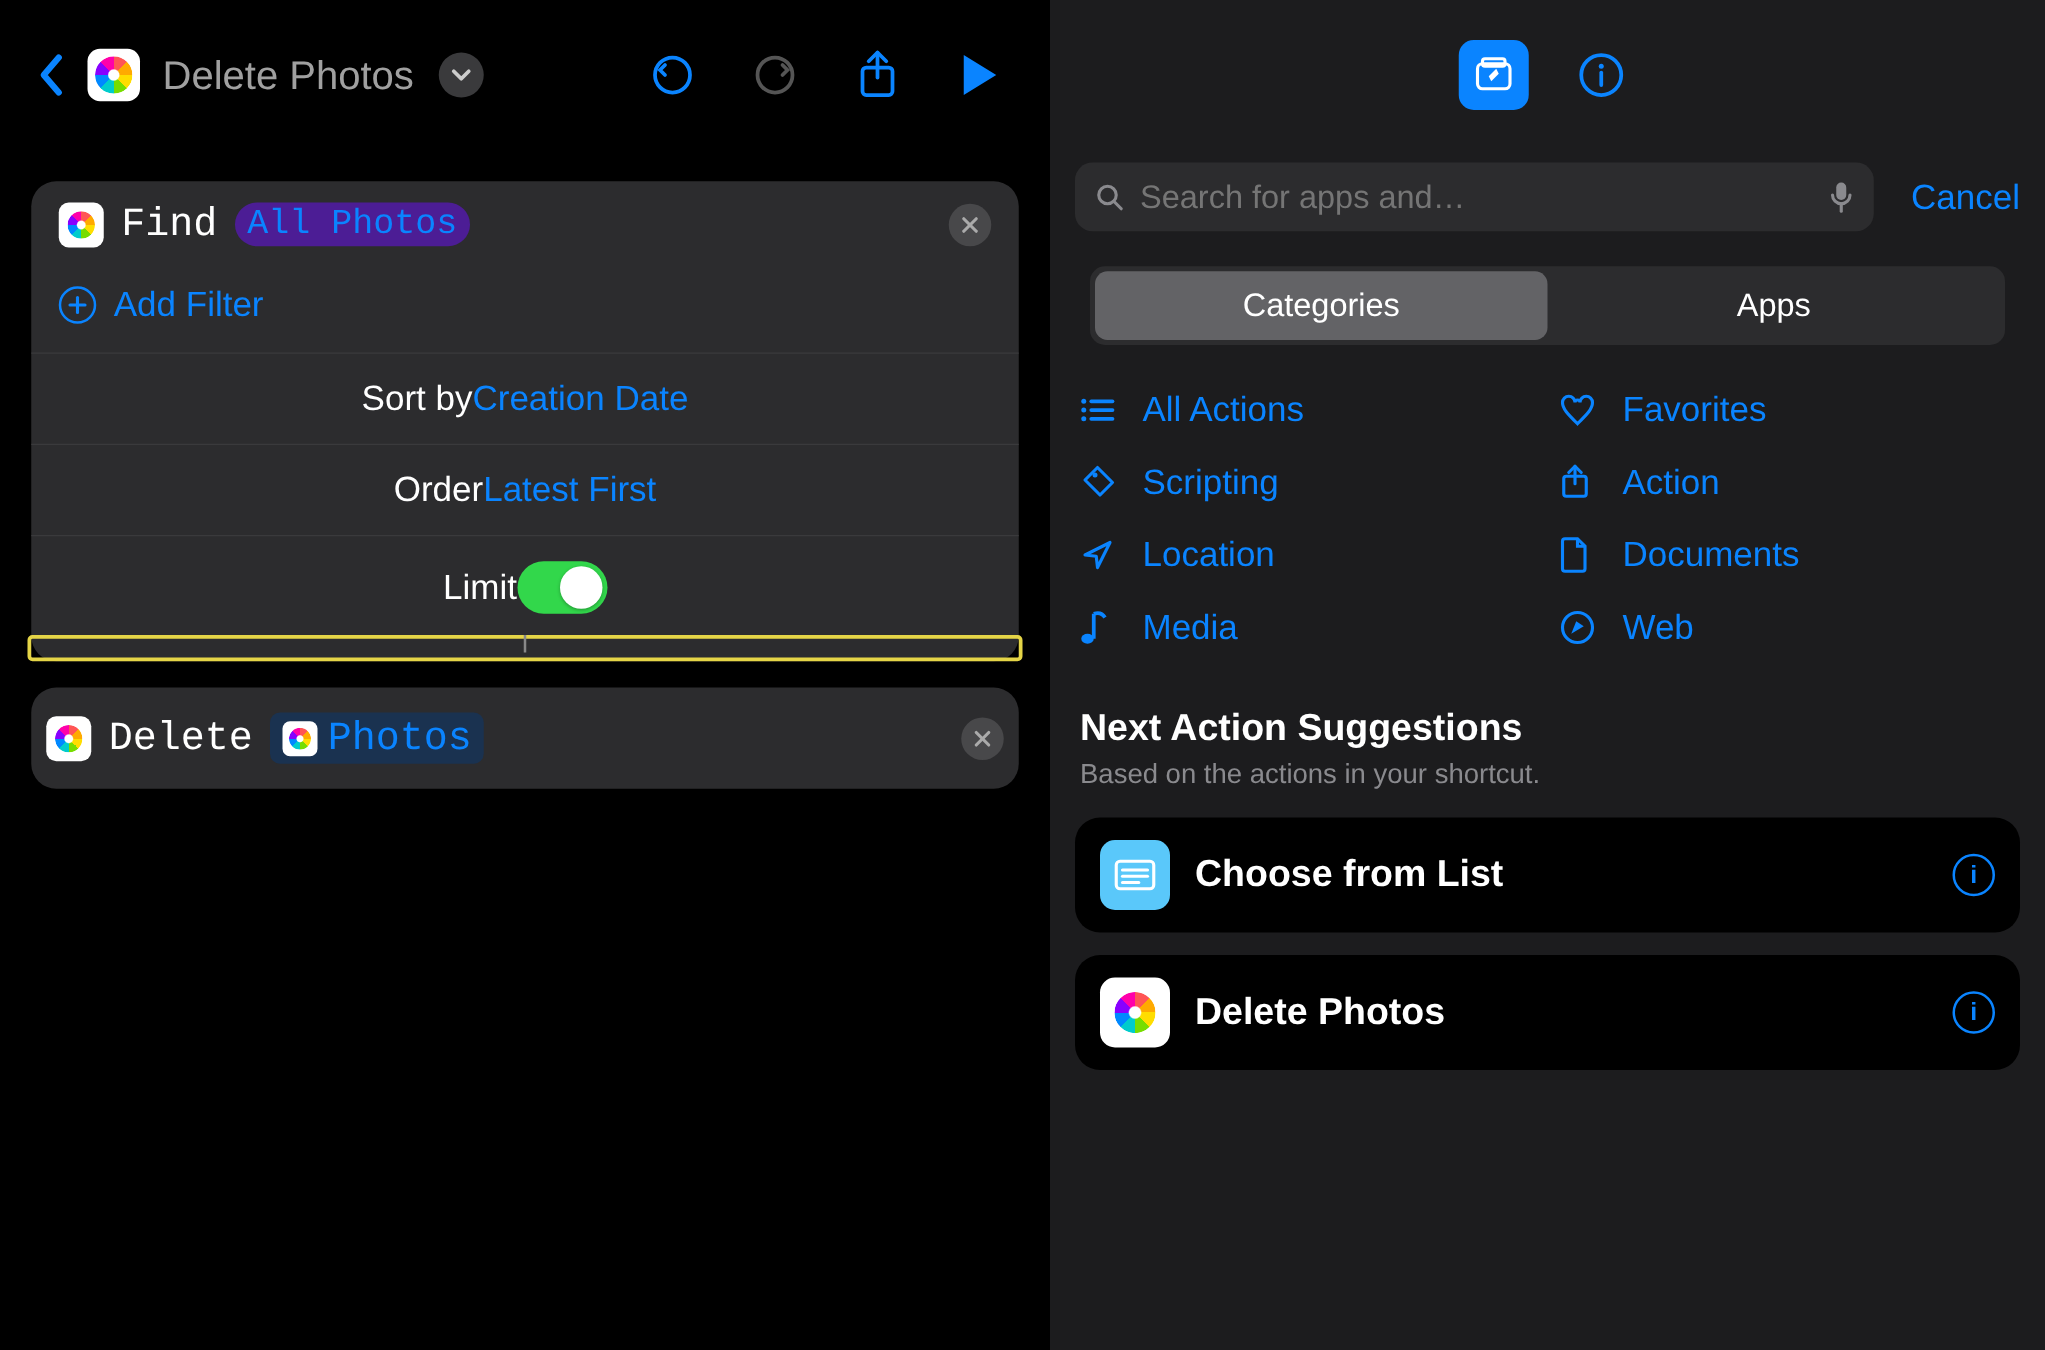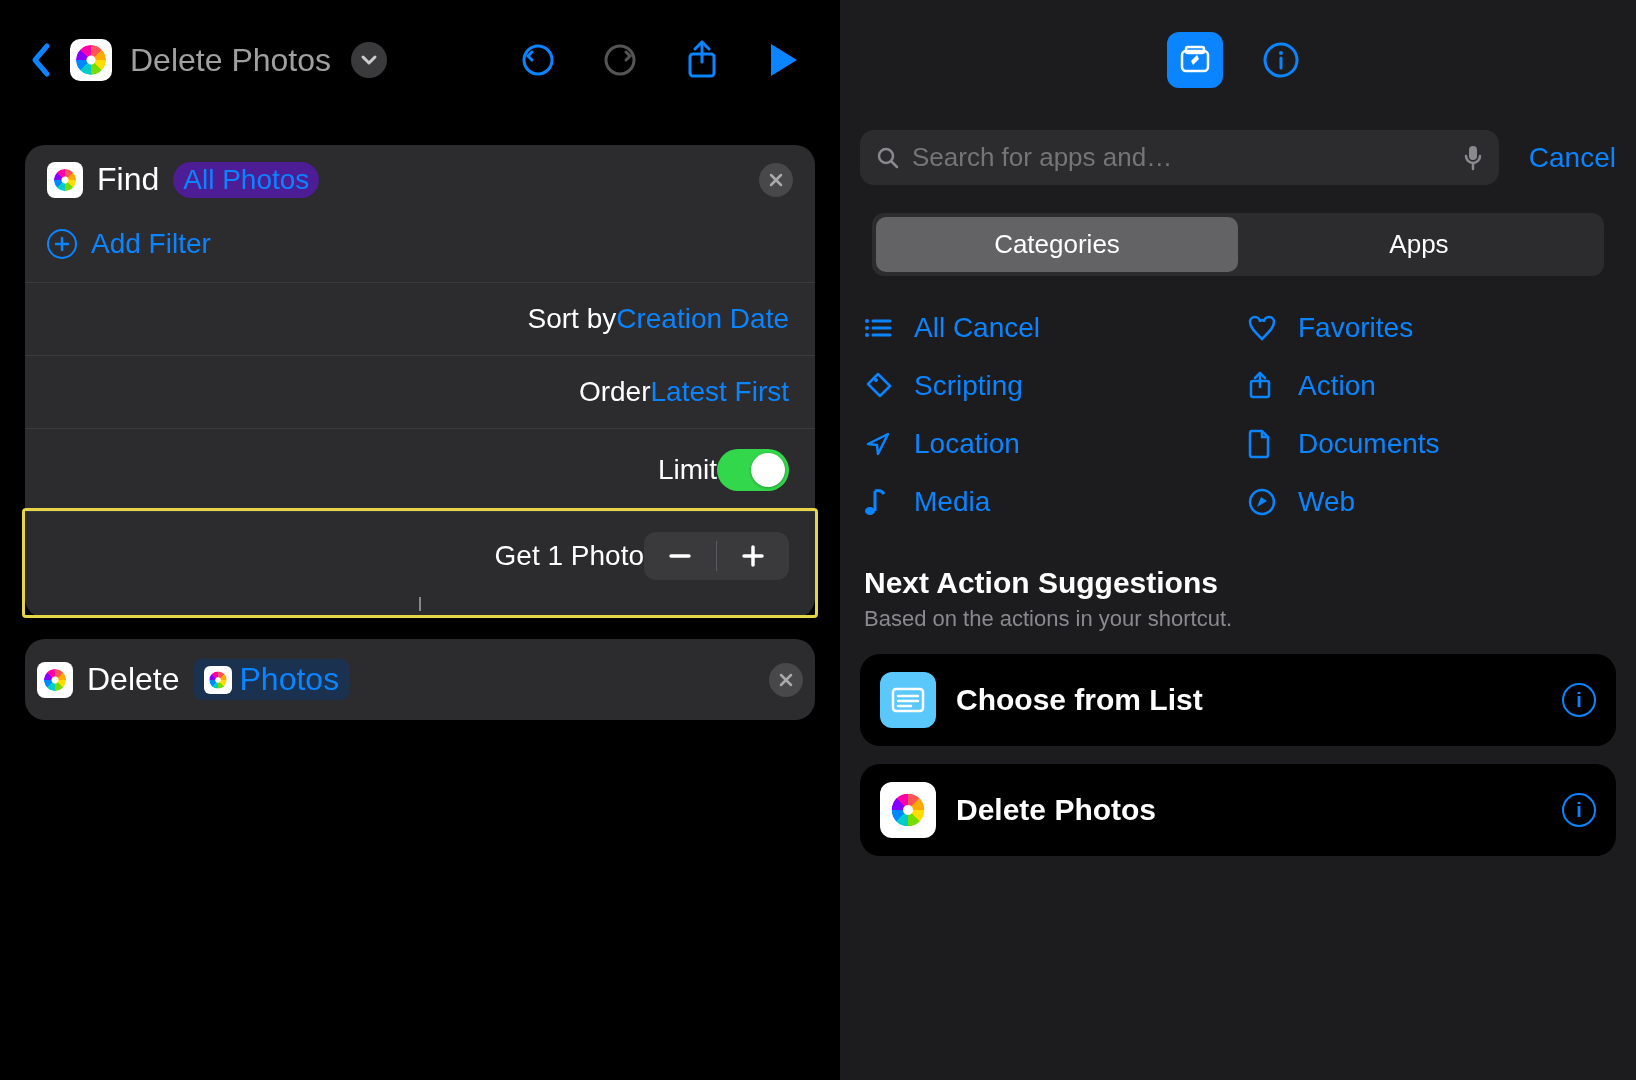--- a/index.html
+++ b/index.html
@@ -86,41 +86,42 @@
   
   .cards-area { padding: 25px; }
   .card {
     background: #2c2c2e;
     border-radius: 20px;
     margin-bottom: 24px;
   }
   .card-header {
     display:flex; align-items:center; padding: 16px 22px;
     gap: 14px;
+    font-family: Liberation Mono, monospace;
   }
   .card-app-icon {
     width: 36px; height: 36px;
     background: #fff;
     border-radius: 8px;
     display:inline-flex; align-items:center; justify-content:center;
   }
   .card-title-text { font-size: 32px; font-weight: 500; color: #fff; }
   .card-title-link {
     font-size: 28px; color: #0a84ff; font-weight: 500;
     background: #4c1d95; border-radius: 20px; padding: 2px 10px;
   }
   .card-close {
     margin-left: auto;
     width: 34px; height: 34px; border-radius: 50%;
     background: #48484a;
     display:inline-flex; align-items:center; justify-content:center;
     color: #aaa; font-size: 20px;
   }
   .card-row {
-    display:flex; align-items:center; justify-content:flex-end;
+    display:flex; align-items:center; justify-content:center;
     padding: 20px 26px;
     border-top: 1px solid #3a3a3c;
     font-size: 28px;
   }
   .add-filter-row {
     display:flex; align-items:center;
     padding: 14px 22px 22px 22px;
     gap: 14px;
     font-size: 28px;
     color: #0a84ff;
@@ -337,37 +338,20 @@
       </div>
       <div class="card-row">
         <span class="row-label">Order</span>
         <span class="row-value">Latest First</span>
       </div>
       <div class="card-row">
         <span class="row-label">Limit</span>
         <div class="toggle"></div>
       </div>
       <div class="highlight-border">
-        <div class="card-row" style="border-top:1px solid #3a3a3c;">
-          <span class="row-label">Get 1 Photo</span>
-          <div class="stepper">
-            <div class="step-btn">
-                <svg width="22" height="4" viewBox="0 0 22 4">
-                  <line x1="2" y1="2" x2="20" y2="2" stroke="#fff" stroke-width="3.5" stroke-linecap="round"></line>
-                </svg>
-              </div>
-            <div class="step-sep"></div>
-            <div class="step-btn">
-                <svg width="22" height="22" viewBox="0 0 22 22">
-                  <line x1="11" y1="2" x2="11" y2="20" stroke="#fff" stroke-width="3.5" stroke-linecap="round"></line>
-                  <line x1="2" y1="11" x2="20" y2="11" stroke="#fff" stroke-width="3.5" stroke-linecap="round"></line>
-                </svg>
-              </div>
-          </div>
-        </div>
         <div class="cursor-line"></div>
       </div>
     </div>
 
     <div class="card">
       <div class="card-header" style="padding:20px 12px;">
         <div class="card-app-icon">
             <div class="photos-flower-small"></div>
           </div>
         <div class="card-title-text">Delete</div>
@@ -438,21 +422,21 @@
       <span class="cat-icon">
           <svg width="28" height="22" viewBox="0 0 28 22">
             <circle cx="3" cy="4" r="2" fill="currentColor"></circle>
             <line x1="9" y1="4" x2="26" y2="4" stroke="currentColor" stroke-width="3" stroke-linecap="round"></line>
             <circle cx="3" cy="11" r="2" fill="currentColor"></circle>
             <line x1="9" y1="11" x2="26" y2="11" stroke="currentColor" stroke-width="3" stroke-linecap="round"></line>
             <circle cx="3" cy="18" r="2" fill="currentColor"></circle>
             <line x1="9" y1="18" x2="26" y2="18" stroke="currentColor" stroke-width="3" stroke-linecap="round"></line>
           </svg>
         </span>
-      <span>All Cancel</span>
+      <span>All Actions</span>
     </div>
     <div class="category-item">
       <span class="cat-icon">
           <svg width="28" height="26" viewBox="0 0 28 26">
             <path d="M14 24 C 6 16 2 12 2 7 a5 5 0 0 1 10 0 a2 2 0 0 1 4 0 a5 5 0 0 1 10 0 c0 5 -4 9 -12 17z" fill="none" stroke="currentColor" stroke-width="2.5"></path>
           </svg>
         </span>
       <span>Favorites</span>
     </div>
     <div class="category-item">

